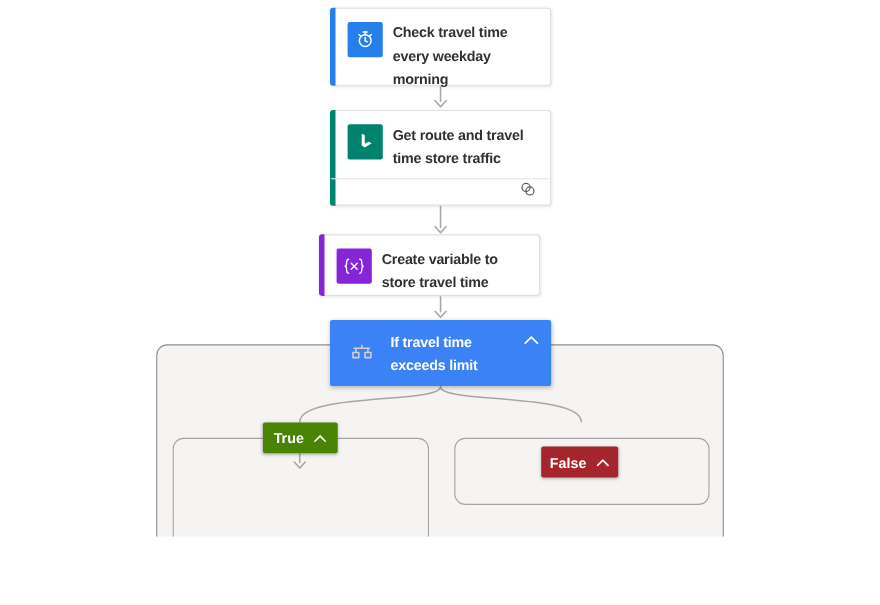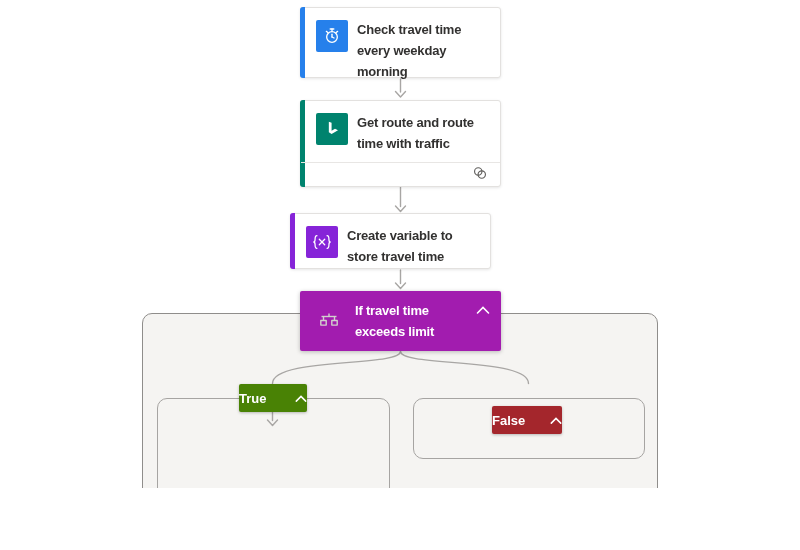--- a/index.html
+++ b/index.html
@@ -45,21 +45,21 @@
   }
   .condition .c-icon{position:absolute;left:17px;top:18px;}
   .condition .c-title{
     position:absolute;left:55px;top:9px;width:116px;font-size:13px;font-weight:600;
     letter-spacing:-0.2px;line-height:21px;color:#ffffff;
   }
   .condition .collapse{position:absolute;right:11px;top:10px;cursor:pointer;}
   
   .badge{
     position:absolute;height:28px;border-radius:2px;display:flex;align-items:center;
-    justify-content:space-between;gap:9px;color:#ffffff;font-size:13px;font-weight:700;
+    justify-content:center;gap:9px;color:#ffffff;font-size:13px;font-weight:700;
     box-shadow:0 1px 3px rgba(0,0,0,.25);z-index:7;cursor:pointer;box-sizing:border-box;
   }
   .badge-true{left:239px;top:384px;width:68px;}
   .badge-false{left:492px;top:384px;width:70px;}
 </style>
 </head>
 <body>
 
 <div class="canvas">
 
@@ -99,21 +99,21 @@
     <div class="title t-trigger">Check travel time every weekday morning</div>
   </div>
 
   <div class="card" style="left:300px;top:100px;width:201px;height:87px;">
     <div class="accent" style="background-color: rgb(0, 131, 110);"></div>
     <div class="icon" style="background-color: rgb(0, 131, 110);">
       <svg width="20" height="20" viewBox="0 0 24 24" fill="#ffffff">
         <path d="M8.2,3.2 L11.5,4.4 L11.5,14.1 L15.6,11.7 L19.2,13.5 L11.5,18.0 L8.2,16.0 Z"></path>
       </svg>
     </div>
-    <div class="title t-bing">Get route and route time with traffic</div>
+    <div class="title t-bing">Get route and travel time store traffic</div>
     <div class="footer footer-24">
       <span>
         <svg width="16" height="14" viewBox="0 0 18 16" fill="none" stroke="#605e5c" stroke-width="1.3">
           <circle cx="7" cy="6.2" r="4.2"></circle>
           <circle cx="11" cy="9.8" r="4.2"></circle>
         </svg>
       </span>
     </div>
   </div>
 
@@ -123,21 +123,21 @@
       <svg width="22" height="18" viewBox="0 0 26 20" fill="none" stroke="#ffffff" stroke-width="1.5" stroke-linecap="round">
         <path d="M7,2.5 C4.8,2.5 4.8,5 4.8,7 C4.8,9 4.2,10 2.8,10 C4.2,10 4.8,11 4.8,13 C4.8,15 4.8,17.5 7,17.5"></path>
         <path d="M19,2.5 C21.2,2.5 21.2,5 21.2,7 C21.2,9 21.8,10 23.2,10 C21.8,10 21.2,11 21.2,13 C21.2,15 21.2,17.5 19,17.5"></path>
         <path d="M9.8,6.8 L16.2,13.2"></path>
           <path d="M16.2,6.8 L9.8,13.2"></path>
       </svg>
     </div>
     <div class="title t-var">Create variable to store travel time</div>
   </div>
 
-  <div class="condition" style="background-color: #a21caf;">
+  <div class="condition" style="background-color: #3b82f6;">
     <div class="c-icon">
       <svg width="24" height="24" viewBox="0 0 24 24" fill="none" stroke="#d2d0ce" stroke-width="1.4" stroke-linejoin="round">
         <path d="M12,4.5 V7.5"></path>
           <path d="M4.5,7.5 H19.5"></path>
         <path d="M6.5,7.5 V11.5"></path>
           <path d="M17.5,7.5 V11.5"></path>
         <rect x="3.8" y="11.5" width="5.4" height="4.6"></rect>
         <rect x="14.8" y="11.5" width="5.4" height="4.6"></rect>
       </svg>
     </div>

